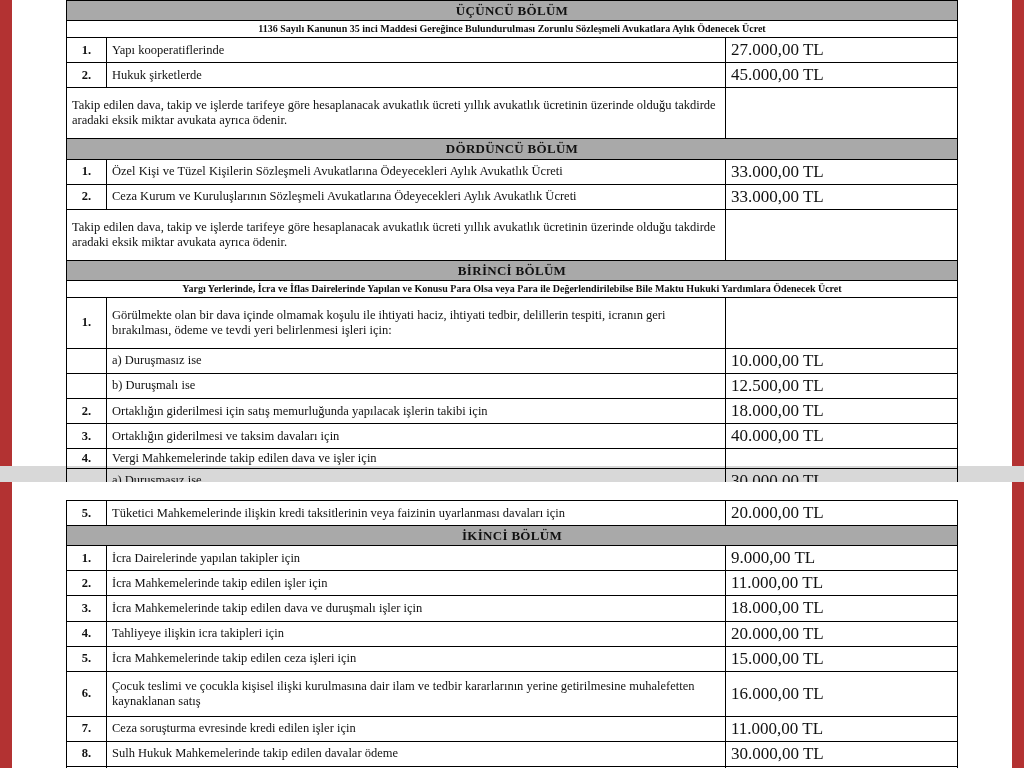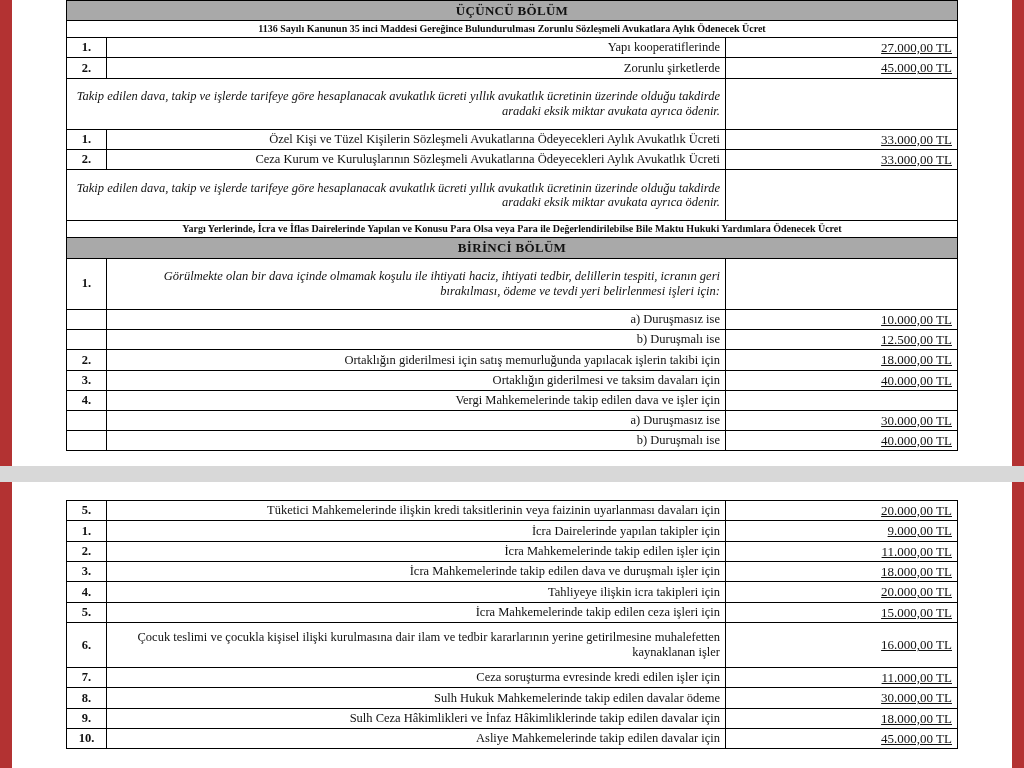--- a/index.html
+++ b/index.html
@@ -60,45 +60,44 @@
     vertical-align: middle;
     line-height: 1.18;
   }
   td.num {
     width: 40px;
     text-align: center;
     font-weight: bold;
     font-size: 12.5px;
   }
   td.desc {
-    text-align: right;
+    text-align: left;
   }
   td.price {
     width: 232px;
-    text-align: right;
-    font-size: 13px;
-    text-decoration: underline;
+    text-align: left;
+    font-size: 17px;
   }
   .secthead {
     background: #a9a9a9;
     text-align: center;
     font-weight: bold;
     font-variant: small-caps;
     letter-spacing: .3px;
     font-size: 13px;
     padding: 1px 0;
   }
   .subhead {
     text-align: center;
     font-weight: bold;
     font-size: 10px;
     line-height: 1.15;
     padding: 2px 8px;
   }
-  .tall { height: 46px; font-style: italic; }
+  .tall { height: 46px; }
   .tall2 { height: 40px; }
   .thin td { padding-top: 1px; padding-bottom: 1px; }
 </style>
 </head>
 <body>
 
 <div class="page-wrap">
 
   <div class="side-bar-left"></div>
   <div class="side-bar-right"></div>
@@ -118,48 +117,51 @@
         <tr>
           <td class="subhead" colspan="3">1136 Sayılı Kanunun 35 inci Maddesi Gereğince Bulundurulması Zorunlu Sözleşmeli Avukatlara Aylık Ödenecek Ücret</td>
         </tr>
         <tr class="thin">
           <td class="num">1.</td>
           <td class="desc">Yapı kooperatiflerinde</td>
           <td class="price">27.000,00 TL</td>
         </tr>
         <tr class="thin">
           <td class="num">2.</td>
-          <td class="desc">Zorunlu şirketlerde</td>
+          <td class="desc">Hukuk şirketlerde</td>
           <td class="price">45.000,00 TL</td>
         </tr>
         <tr>
           <td class="desc tall" colspan="2">Takip edilen dava, takip ve işlerde tarifeye göre hesaplanacak avukatlık ücreti yıllık avukatlık ücretinin üzerinde olduğu takdirde aradaki eksik miktar avukata ayrıca ödenir.</td>
           <td class="price"></td>
         </tr>
 
+        <tr>
+          <td class="secthead" colspan="3">DÖRDÜNCÜ BÖLÜM</td>
+        </tr>
         <tr>
           <td class="num">1.</td>
           <td class="desc">Özel Kişi ve Tüzel Kişilerin Sözleşmeli Avukatlarına Ödeyecekleri Aylık Avukatlık Ücreti</td>
           <td class="price">33.000,00 TL</td>
         </tr>
         <tr>
           <td class="num">2.</td>
           <td class="desc">Ceza Kurum ve Kuruluşlarının Sözleşmeli Avukatlarına Ödeyecekleri Aylık Avukatlık Ücreti</td>
           <td class="price">33.000,00 TL</td>
         </tr>
         <tr>
           <td class="desc tall" colspan="2">Takip edilen dava, takip ve işlerde tarifeye göre hesaplanacak avukatlık ücreti yıllık avukatlık ücretinin üzerinde olduğu takdirde aradaki eksik miktar avukata ayrıca ödenir.</td>
           <td class="price"></td>
         </tr>
 
         <tr>
+          <td class="secthead" colspan="3">BİRİNCİ BÖLÜM</td>
+        </tr>
+        <tr>
           <td class="subhead" colspan="3">Yargı Yerlerinde, İcra ve İflas Dairelerinde Yapılan ve Konusu Para Olsa veya Para ile Değerlendirilebilse Bile Maktu Hukuki Yardımlara Ödenecek Ücret</td>
-        </tr>
-        <tr>
-          <td class="secthead" colspan="3">BİRİNCİ BÖLÜM</td>
         </tr>
 
         <tr>
           <td class="num">1.</td>
           <td class="desc tall">Görülmekte olan bir dava içinde olmamak koşulu ile ihtiyati haciz, ihtiyati tedbir, delillerin tespiti, icranın geri bırakılması, ödeme ve tevdi yeri belirlenmesi işleri için:</td>
           <td class="price"></td>
         </tr>
         <tr class="thin">
           <td class="num"></td>
           <td class="desc">a) Duruşmasız ise</td>
@@ -206,20 +208,23 @@
         <col style="width:40px">
           <col>
           <col style="width:232px">
       </colgroup>
       <tbody>
         <tr>
           <td class="num">5.</td>
           <td class="desc">Tüketici Mahkemelerinde ilişkin kredi taksitlerinin veya faizinin uyarlanması davaları için</td>
           <td class="price">20.000,00 TL</td>
         </tr>
+        <tr>
+          <td class="secthead" colspan="3">İKİNCİ BÖLÜM</td>
+        </tr>
 
         <tr class="thin">
           <td class="num">1.</td>
           <td class="desc">İcra Dairelerinde yapılan takipler için</td>
           <td class="price">9.000,00 TL</td>
         </tr>
         <tr class="thin">
           <td class="num">2.</td>
           <td class="desc">İcra Mahkemelerinde takip edilen işler için</td>
           <td class="price">11.000,00 TL</td>
@@ -234,21 +239,21 @@
           <td class="desc">Tahliyeye ilişkin icra takipleri için</td>
           <td class="price">20.000,00 TL</td>
         </tr>
         <tr class="thin">
           <td class="num">5.</td>
           <td class="desc">İcra Mahkemelerinde takip edilen ceza işleri için</td>
           <td class="price">15.000,00 TL</td>
         </tr>
         <tr>
           <td class="num">6.</td>
-          <td class="desc tall2">Çocuk teslimi ve çocukla kişisel ilişki kurulmasına dair ilam ve tedbir kararlarının yerine getirilmesine muhalefetten kaynaklanan işler</td>
+          <td class="desc tall2">Çocuk teslimi ve çocukla kişisel ilişki kurulmasına dair ilam ve tedbir kararlarının yerine getirilmesine muhalefetten kaynaklanan satış</td>
           <td class="price">16.000,00 TL</td>
         </tr>
         <tr class="thin">
           <td class="num">7.</td>
           <td class="desc">Ceza soruşturma evresinde kredi edilen işler için</td>
           <td class="price">11.000,00 TL</td>
         </tr>
         <tr class="thin">
           <td class="num">8.</td>
           <td class="desc">Sulh Hukuk Mahkemelerinde takip edilen davalar ödeme</td>

